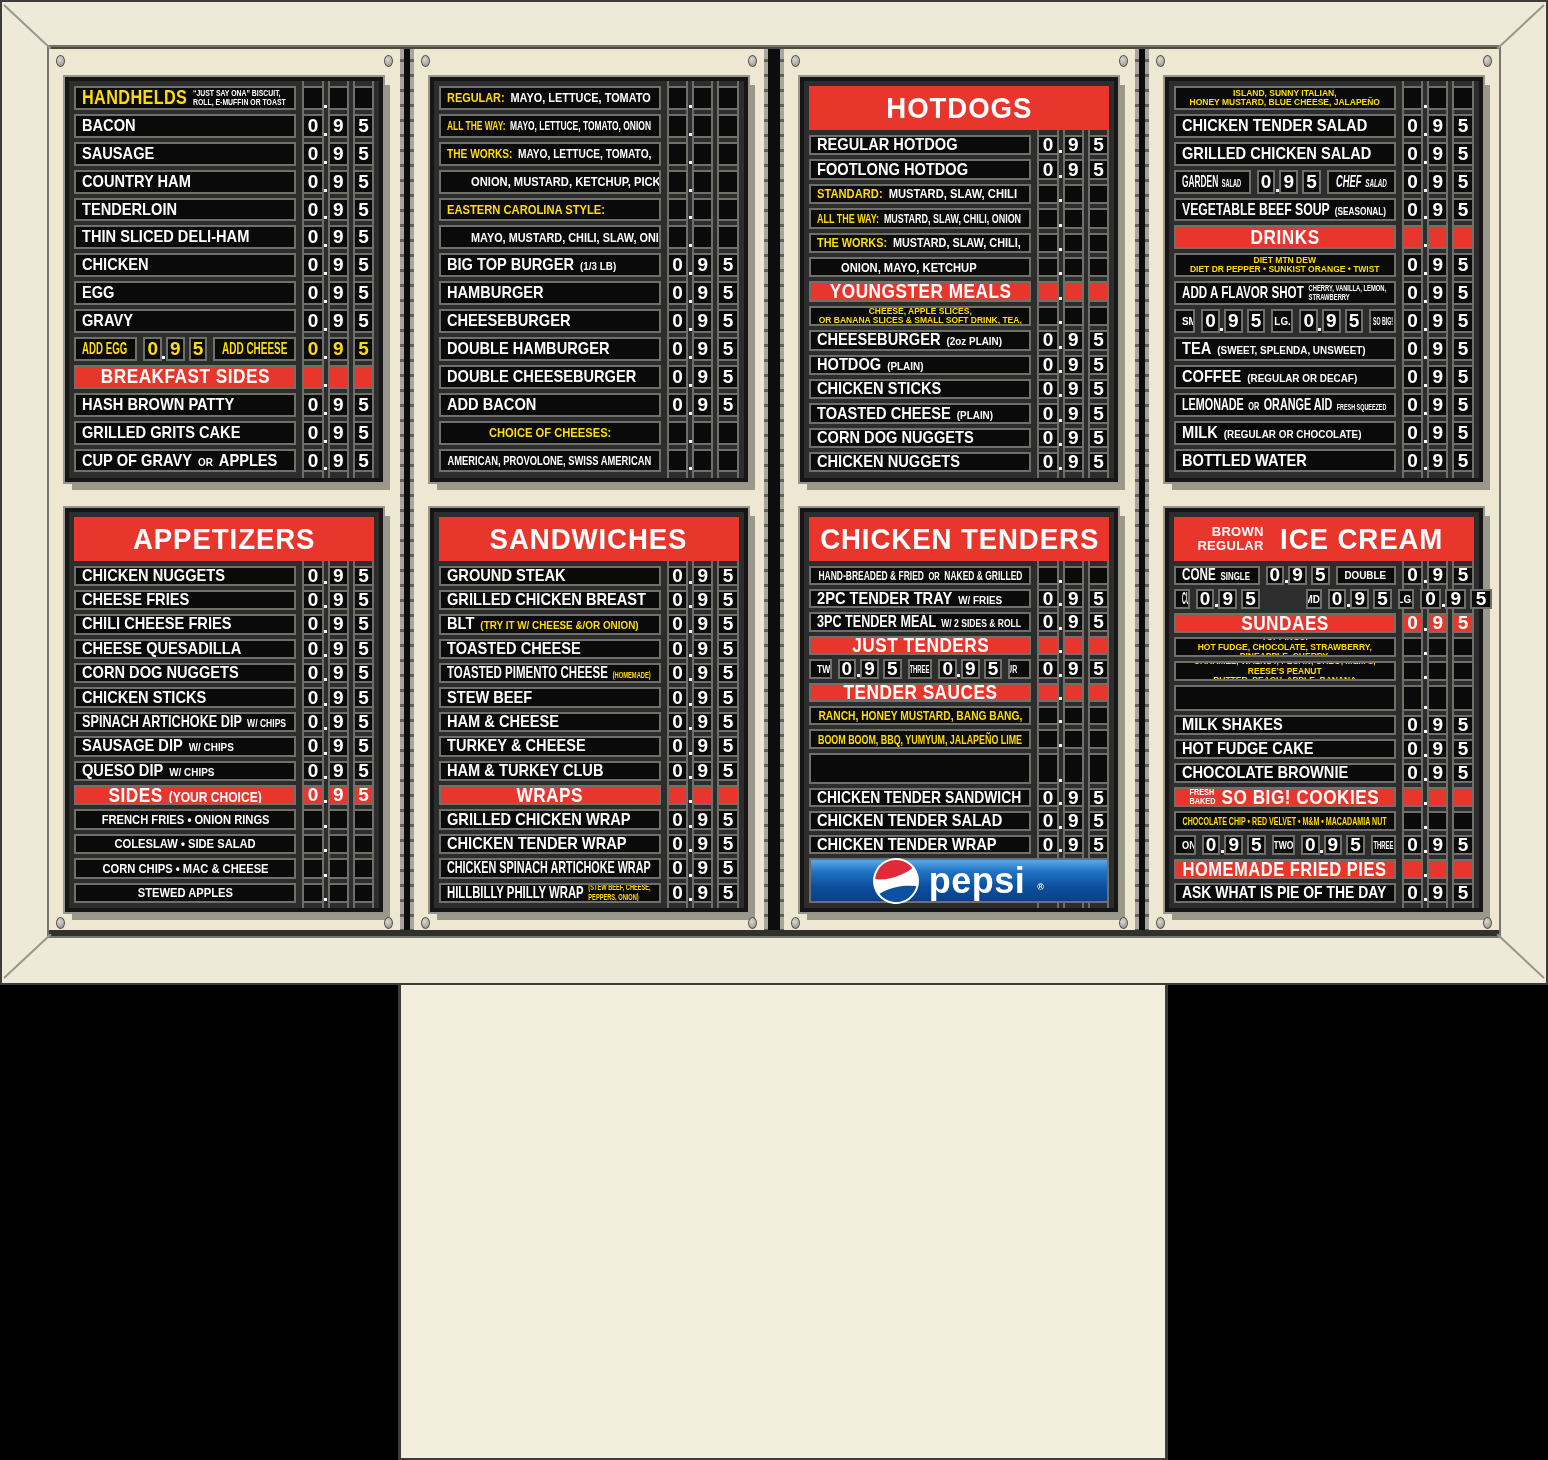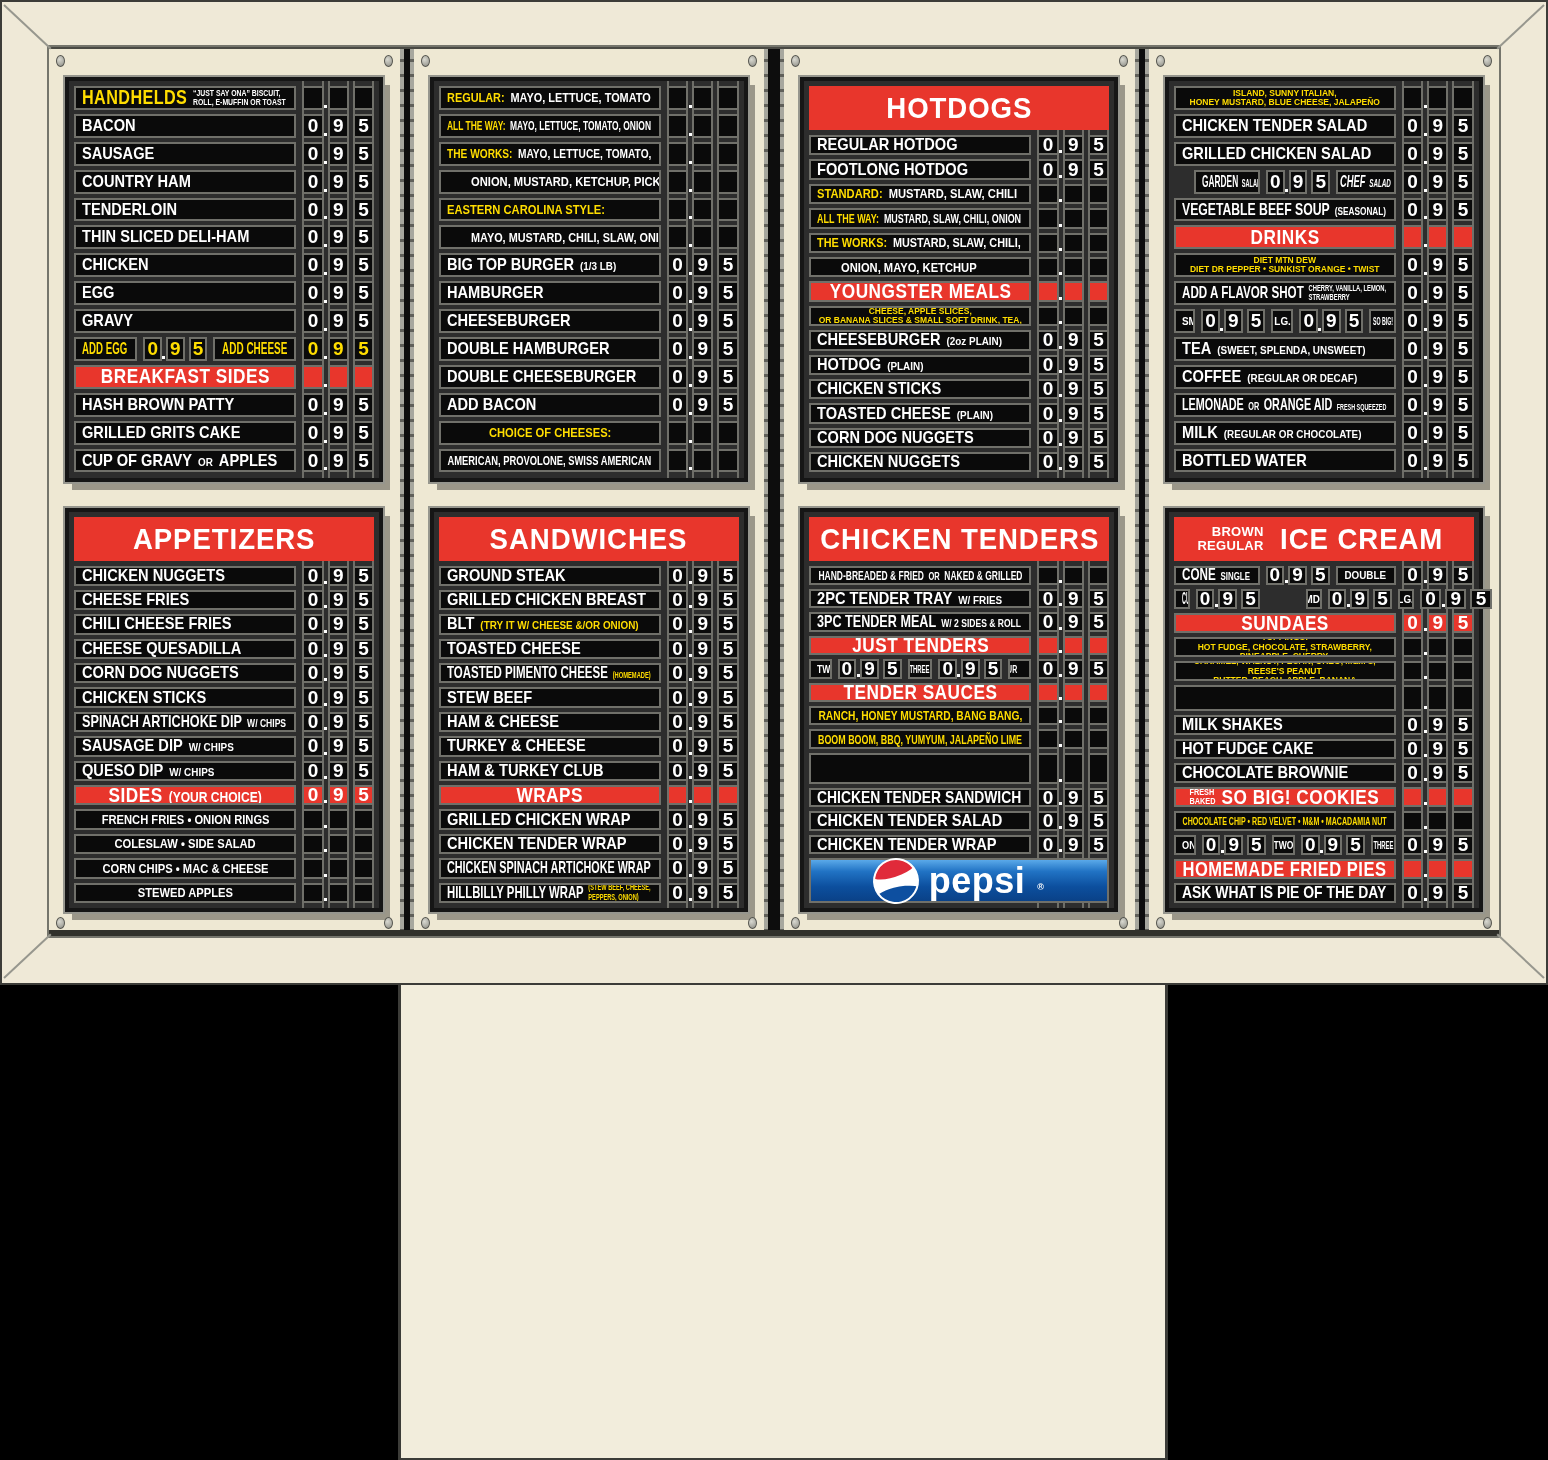--- a/index.html
+++ b/index.html
@@ -1381,21 +1381,21 @@
                     </div>
                   </div>
                   <div class="pg">
                     <div class="pcell">0</div>
                     <div class="pcell">9</div>
                     <div class="pcell">5</div>
                     <div class="dot"></div>
                   </div>
                 </div>
                 <div class="row">
-                  <div class="lcell" style="flex: 1.15 1 0%; margin-left: 20px;">
+                  <div class="lcell" style="flex: 1.15 1 0%;">
                     <div class="cond" style="transform: scaleX(0.491667);">
                       <span class="seg z-b cw">GARDEN</span>
                       <span class="seg z-s cw">SALAD</span>
                     </div>
                   </div>
                   <div class="pg mini">
                     <div class="pcell">0</div>
                     <div class="pcell">9</div>
                     <div class="pcell">5</div>
                     <div class="dot"></div>

